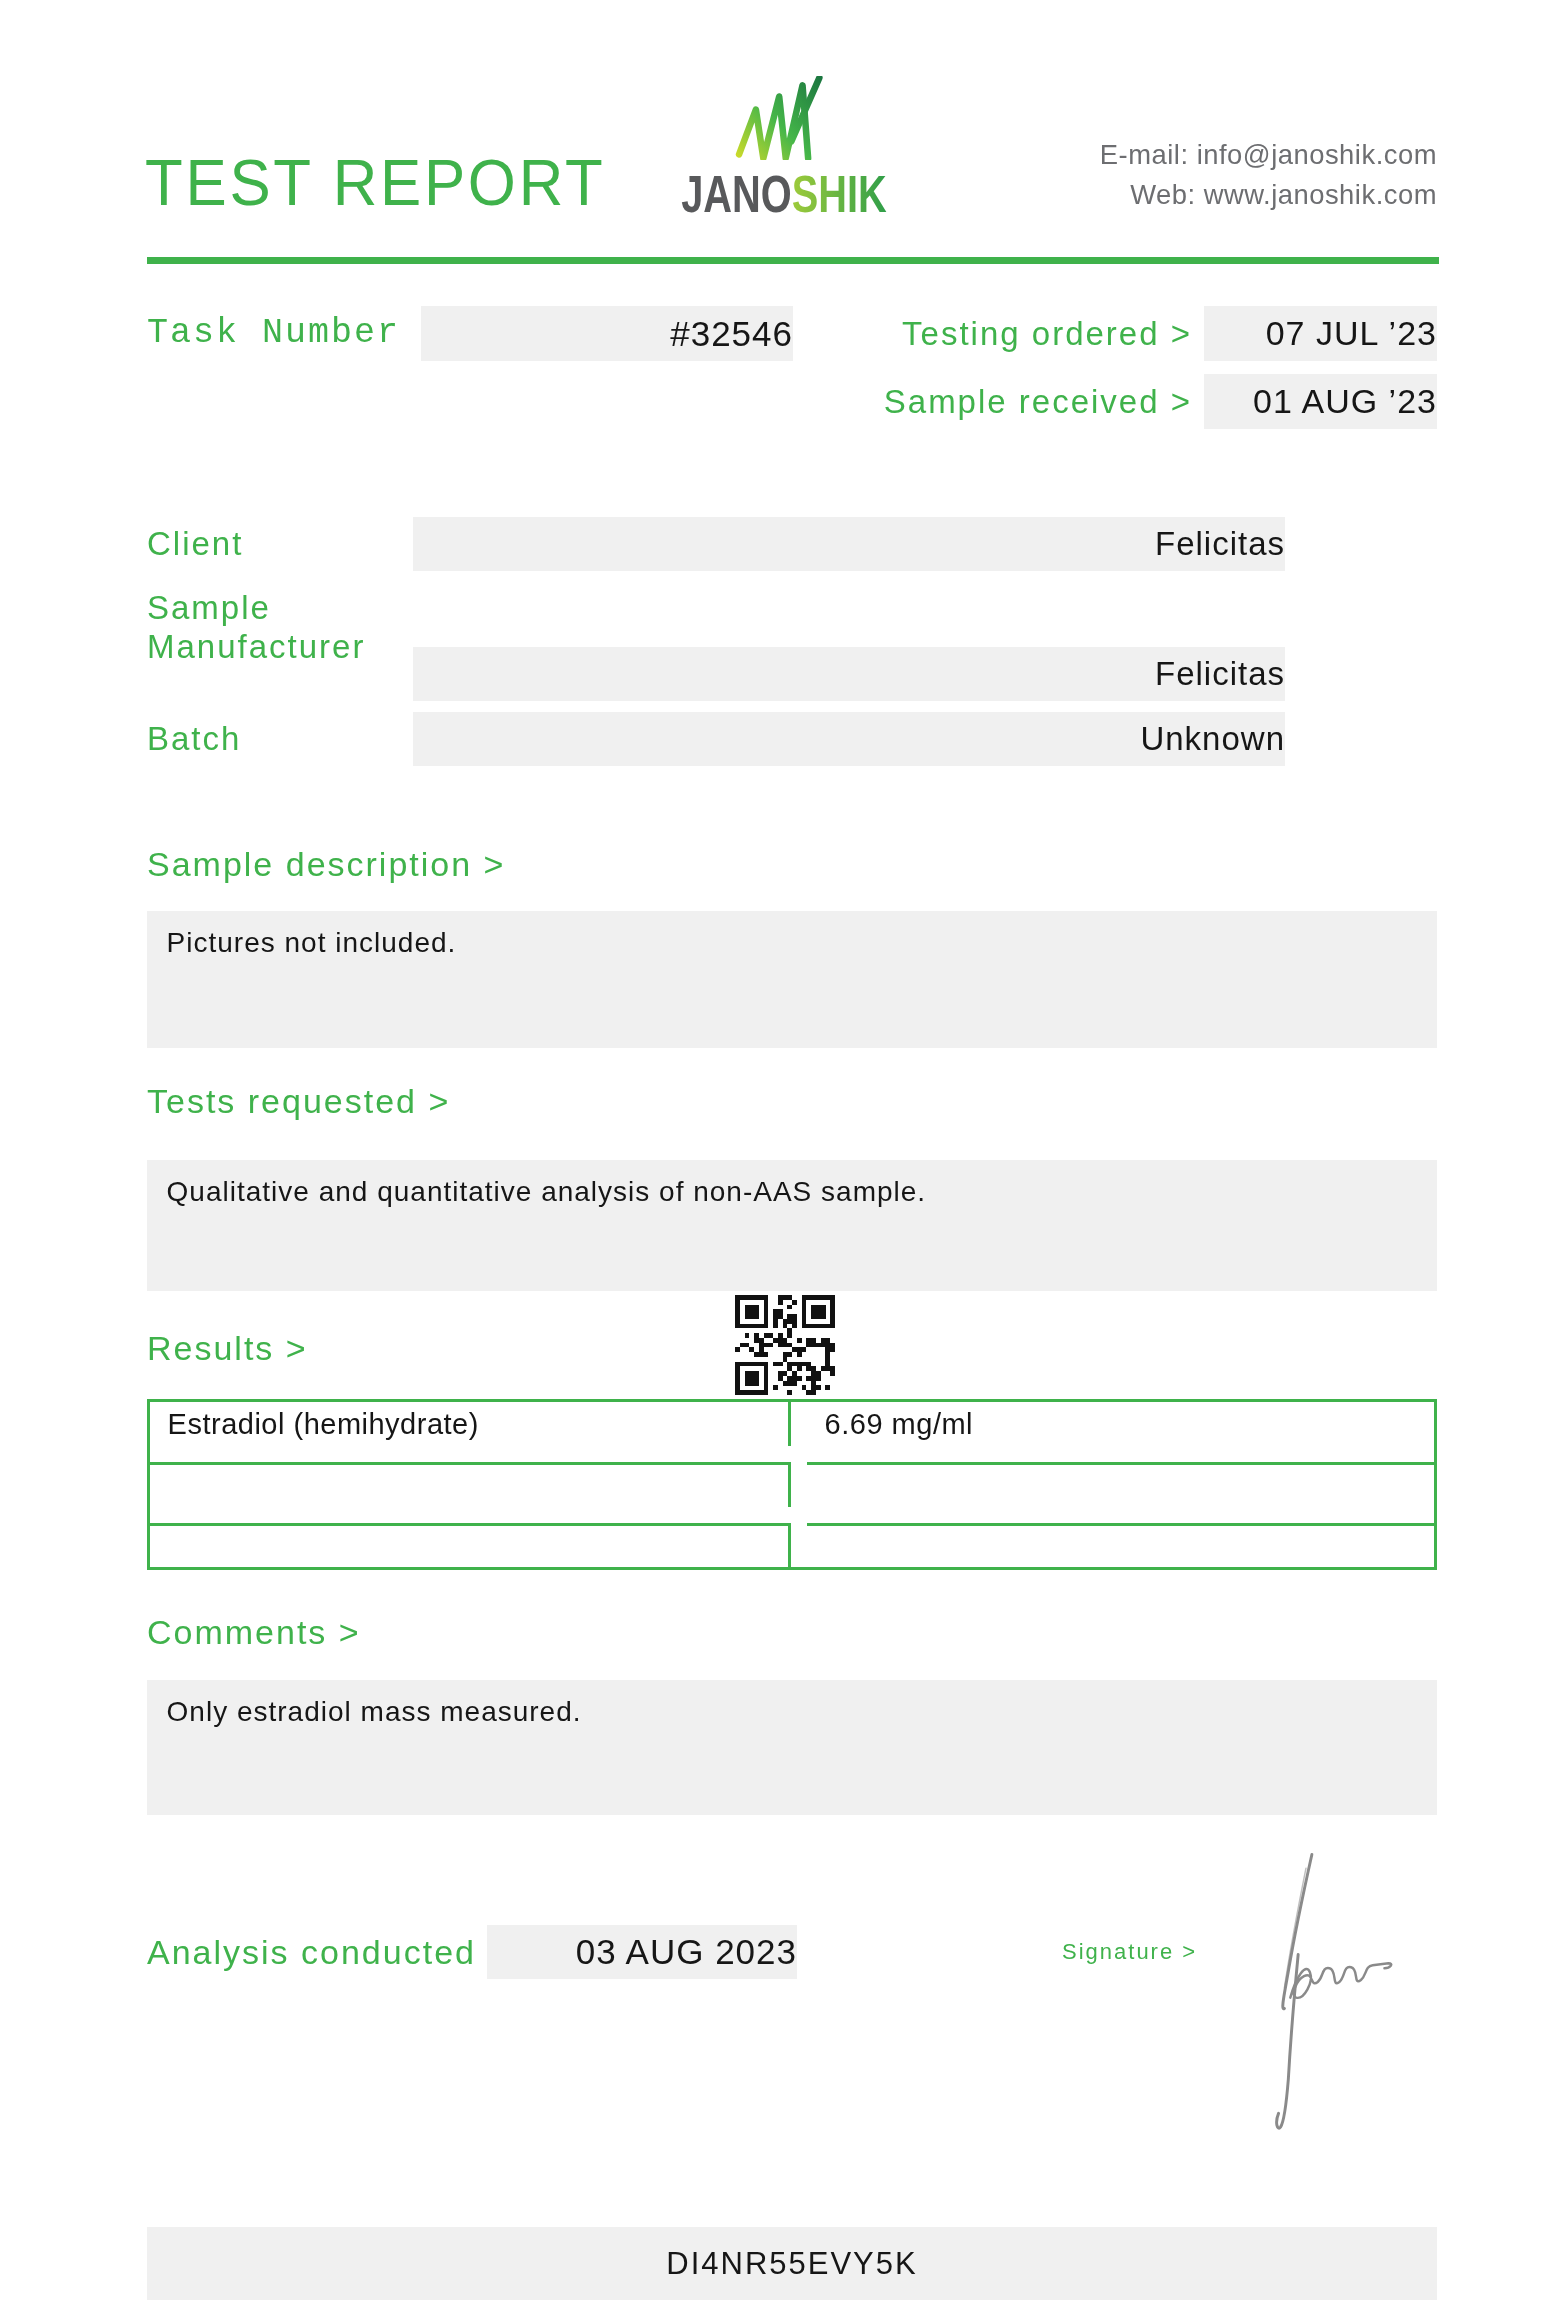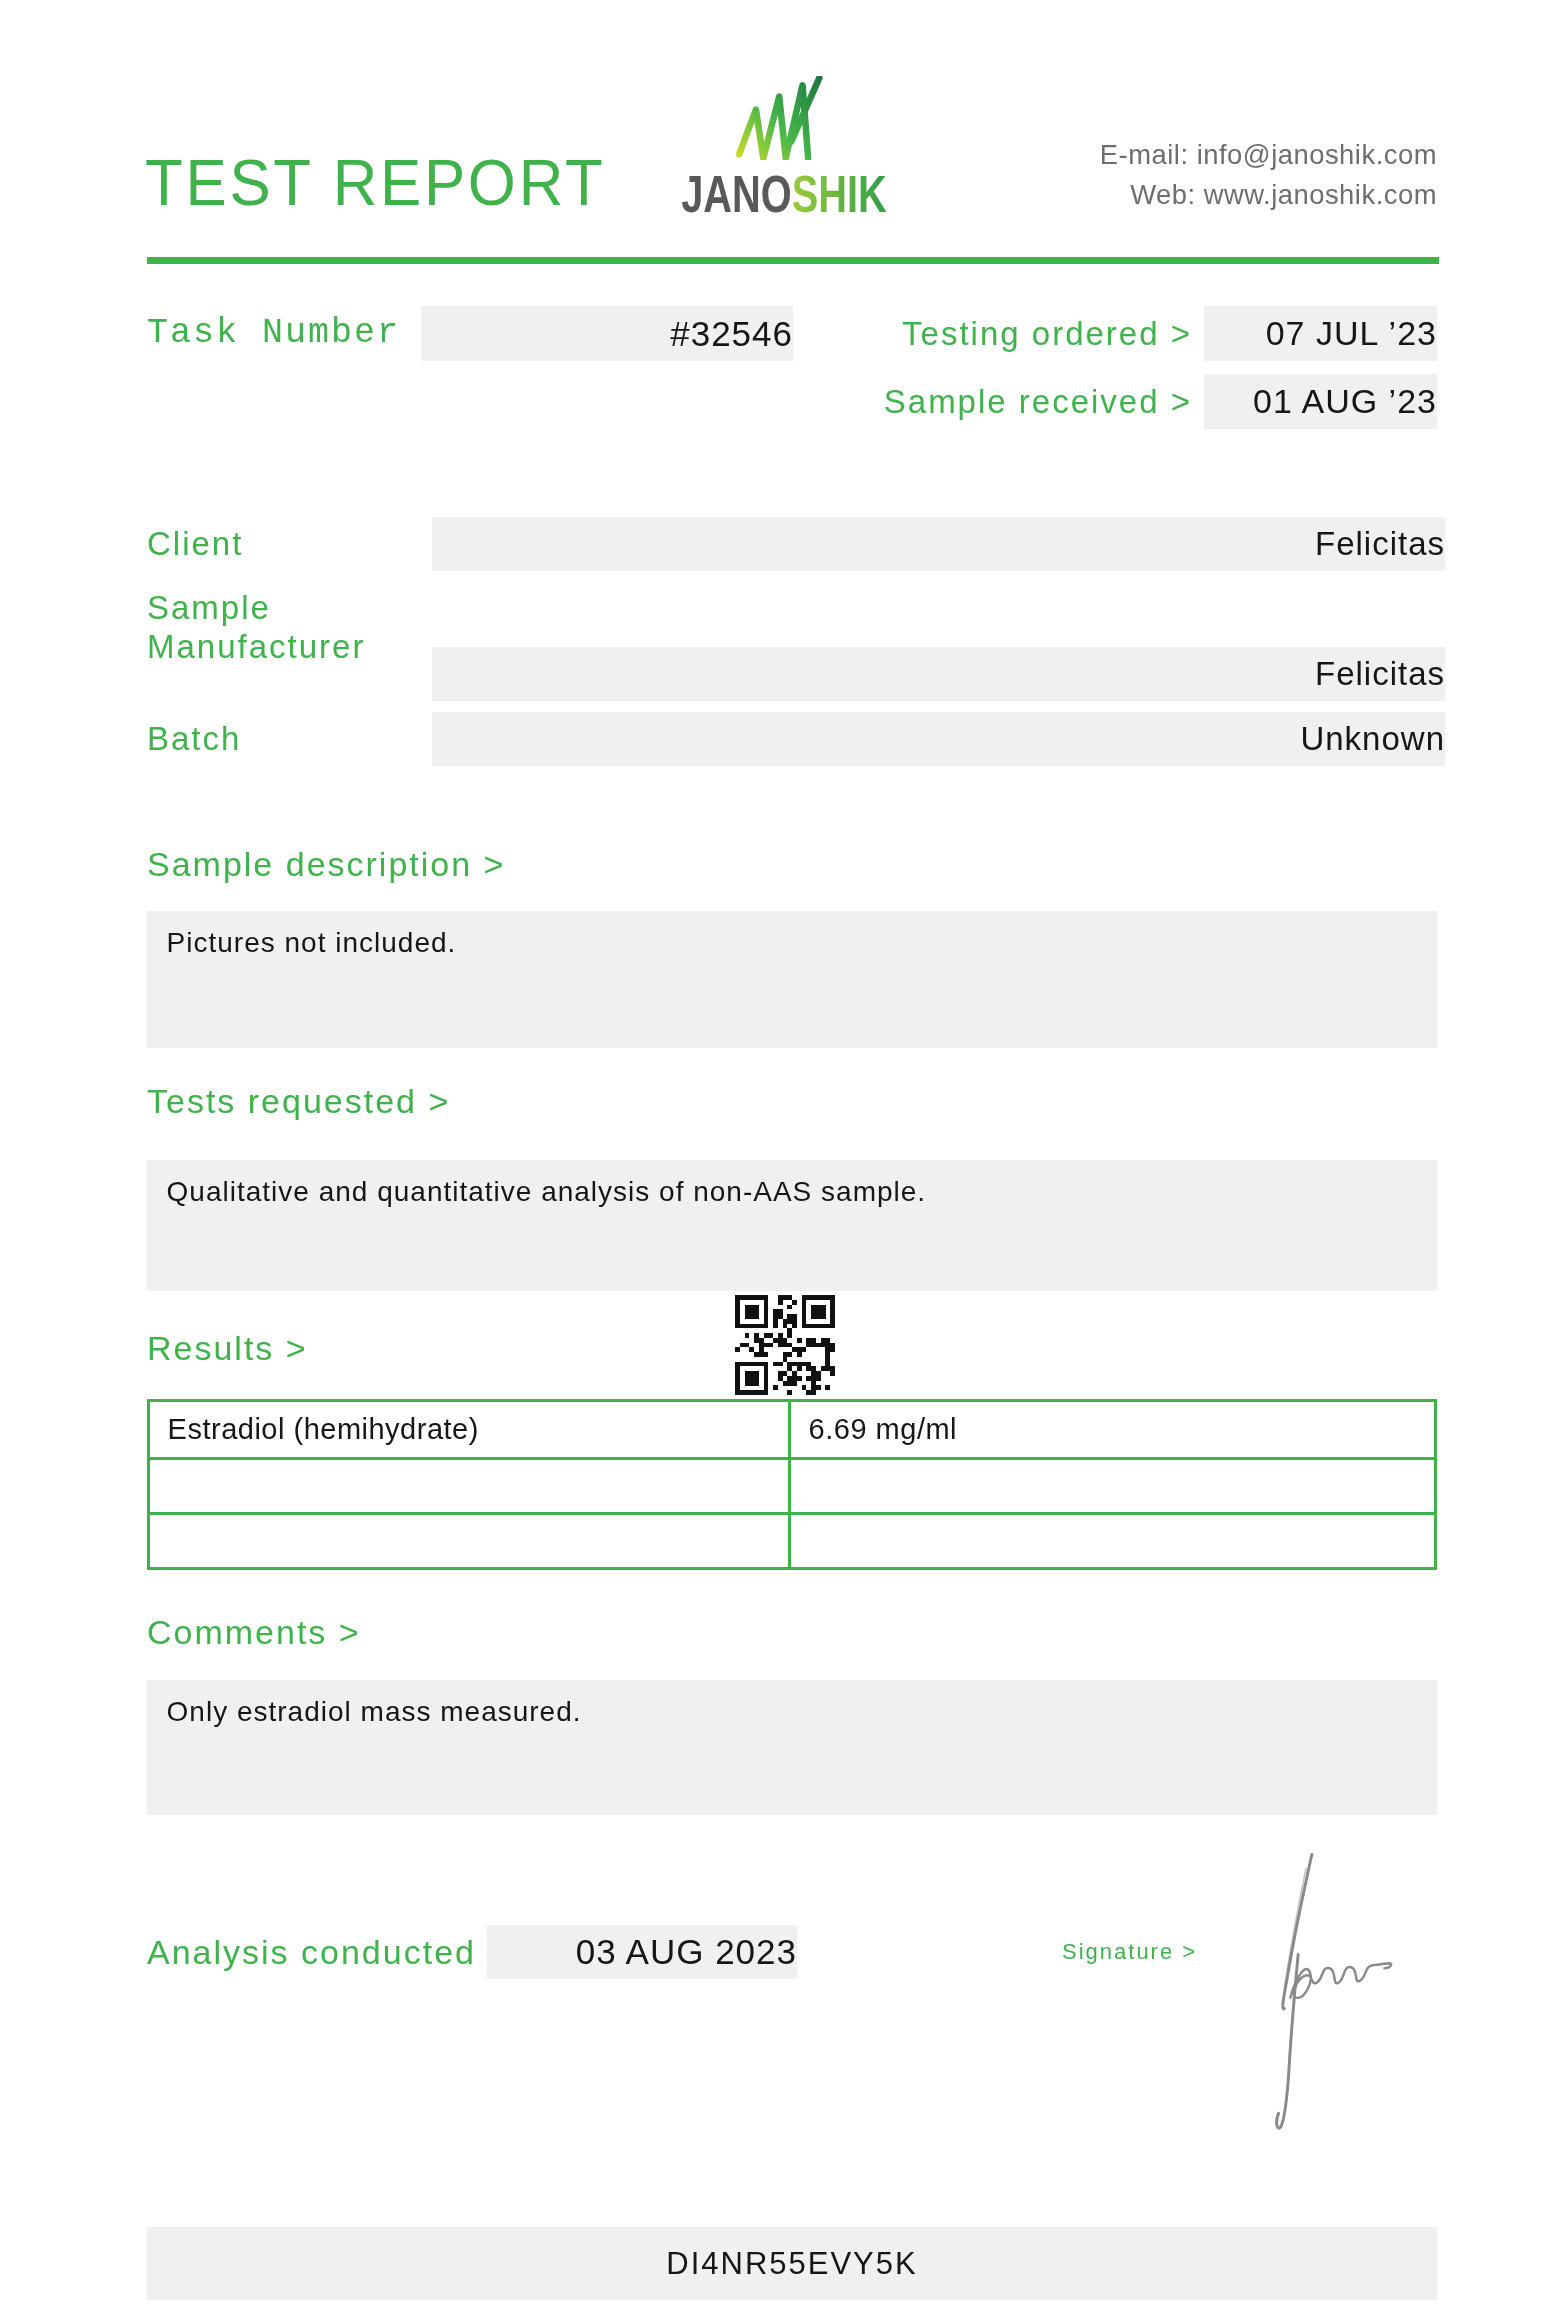--- a/index.html
+++ b/index.html
@@ -32,28 +32,28 @@
   
   .task-label{position:absolute;left:147px;top:306px;height:55px;line-height:55px;font-size:35px;font-family:Liberation Mono, monospace;}
   .task-box{left:421px;top:306px;width:372px;height:55px;}
   .task-box span{padding-left:15.7px;font-size:35px;letter-spacing:1px;}
   .date-label{position:absolute;right:376px;text-align:right;height:55px;line-height:55px;font-size:33px;}
   .date-box{left:1204px;width:233px;height:55px;}
   .date-box span{padding-left:11.8px;font-size:34px;letter-spacing:1px;white-space:nowrap;}
 
   
   .info-label{position:absolute;left:147px;height:54px;line-height:54px;font-size:33px;}
-  .info-box{left:432px;width:1013px;height:54px;}
+  .info-box{left:413px;width:872px;height:54px;}
   .info-box span{padding-left:17.6px;font-size:33px;letter-spacing:1px;}
 
   
   .qr{position:absolute;left:735px;top:1294px;width:100px;height:102px;}
   .results-table{position:absolute;left:147px;top:1399px;width:1290px;height:171px;
     box-sizing:border-box;border:3.9px solid var(--table-border);display:grid;
-    grid-template-columns:641px 1fr;grid-template-rows:1fr 1fr 1fr;background:#fff;}
+    grid-template-columns:641px 1fr;grid-template-rows:1fr 1fr 1fr;background:#fff;gap:16px;}
   .cell{box-sizing:border-box;display:flex;align-items:center;padding-left:17.6px;
     font-size:29px;letter-spacing:0.5px;}
   .cell.c0{border-right:3.9px solid var(--table-border);}
   .cell.rN{border-top:3.9px solid var(--table-border);}
 
   
   .analysis-label{position:absolute;left:147px;top:1925px;height:54px;line-height:54px;font-size:34px;}
   .analysis-box{left:487px;top:1925px;width:310px;height:54px;}
   .analysis-box span{padding-left:18px;font-size:35px;letter-spacing:1px;}
   .sig-label{position:absolute;left:1062px;top:1925px;height:54px;line-height:54px;font-size:22px;}

